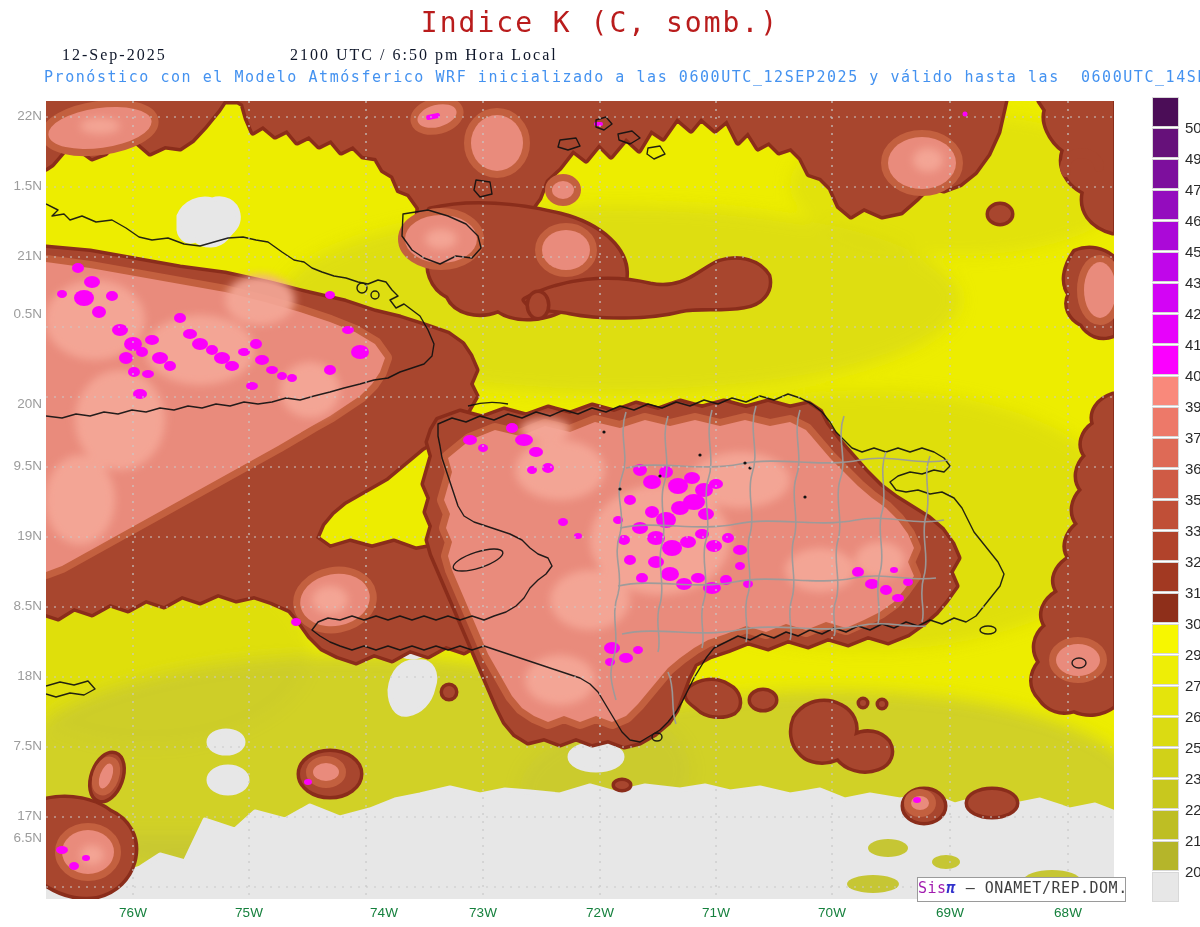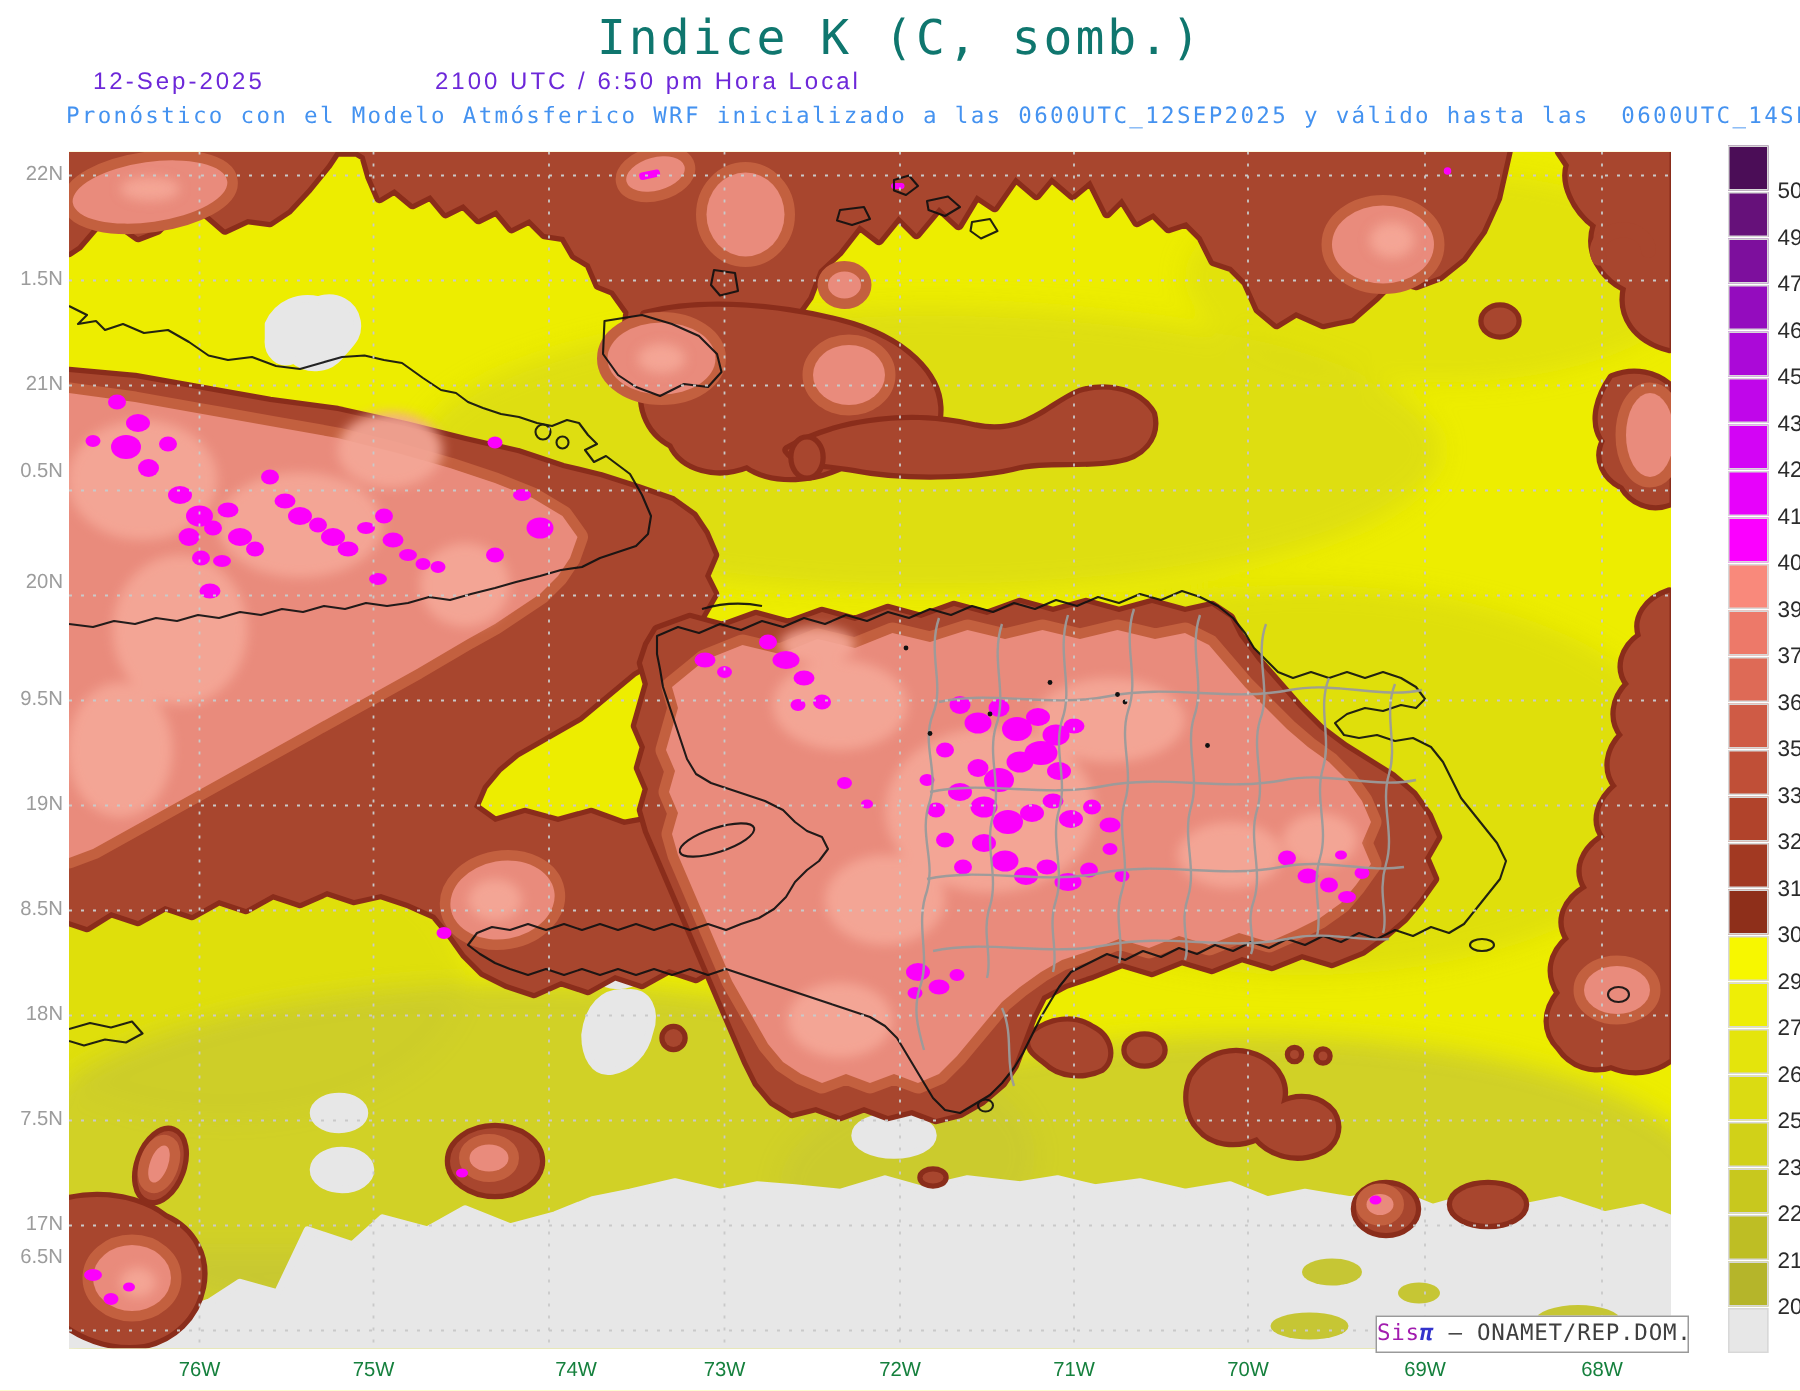--- a/index.html
+++ b/index.html
@@ -1,21 +1,21 @@
 <!DOCTYPE html>
 <html><head>
 <meta charset="utf-8">
 <style>
   html,body{margin:0;padding:0;background:#fff;}
   .stage{position:relative;width:1200px;height:927px;background:#ffffff;overflow:hidden;
          font-family:"Liberation Sans",sans-serif;}
   .title{position:absolute;top:6px;left:0;width:1200px;text-align:center;
-         font-family:"DejaVu Sans Mono",monospace;font-size:32px;letter-spacing:2px;color:#0f766e;}
+         font-family:"DejaVu Sans Mono",monospace;font-size:28px;letter-spacing:2px;color:#b91c1c;}
   .hline2{position:absolute;top:46px;left:0;width:1200px;height:20px;
-          font-family:Liberation Sans, sans-serif;font-size:16px;letter-spacing:2px;color:#6d28d9;}
+          font-family:Liberation Serif, serif;font-size:16px;letter-spacing:2px;color:#0f172a;}
   .hdate{position:absolute;left:62px;top:0;}
   .htime{position:absolute;left:290px;top:0;}
   .hline3{position:absolute;top:68px;left:44px;width:1130px;
           font-family:"DejaVu Sans Mono",monospace;font-size:15px;letter-spacing:1.55px;color:#4492f0;white-space:pre;}
   .plot{position:absolute;left:46px;top:101px;width:1068px;height:798px;}
   .lat-label{position:absolute;left:0;width:42px;text-align:right;font-size:13.5px;color:#9c9c9c;
              letter-spacing:0px;line-height:16px;}
   .lon-label{position:absolute;top:905px;width:50px;text-align:center;font-size:13.5px;color:#15803d;line-height:15px;}
   .cbar{position:absolute;left:1152px;top:97px;width:27px;height:806px;display:flex;flex-direction:column;}
   .cseg{flex:1 1 auto;margin-bottom:1px;border:1px solid #d8d8d8;}
@@ -39,21 +39,21 @@
     <span class="hdate">12-Sep-2025</span>
     <span class="htime">2100 UTC / 6:50 pm Hora Local</span>
   </div>
 
   <div class="hline3">Pronóstico con el Modelo Atmósferico WRF inicializado a las 0600UTC_12SEP2025 y válido hasta las  0600UTC_14SEP2025</div>
 
   <div class="lat-label" style="top:108px">22N</div>
   <div class="lat-label" style="top:178px">1.5N</div>
   <div class="lat-label" style="top:248px">21N</div>
   <div class="lat-label" style="top:306px">0.5N</div>
-  <div class="lat-label" style="top:380px">20N</div>
+  <div class="lat-label" style="top:396px">20N</div>
   <div class="lat-label" style="top:458px">9.5N</div>
   <div class="lat-label" style="top:528px">19N</div>
   <div class="lat-label" style="top:598px">8.5N</div>
   <div class="lat-label" style="top:668px">18N</div>
   <div class="lat-label" style="top:738px">7.5N</div>
   <div class="lat-label" style="top:808px">17N</div>
   <div class="lat-label" style="top:830px">6.5N</div>
 
   <div class="lon-label" style="left:108px">76W</div>
   <div class="lon-label" style="left:224px">75W</div>

